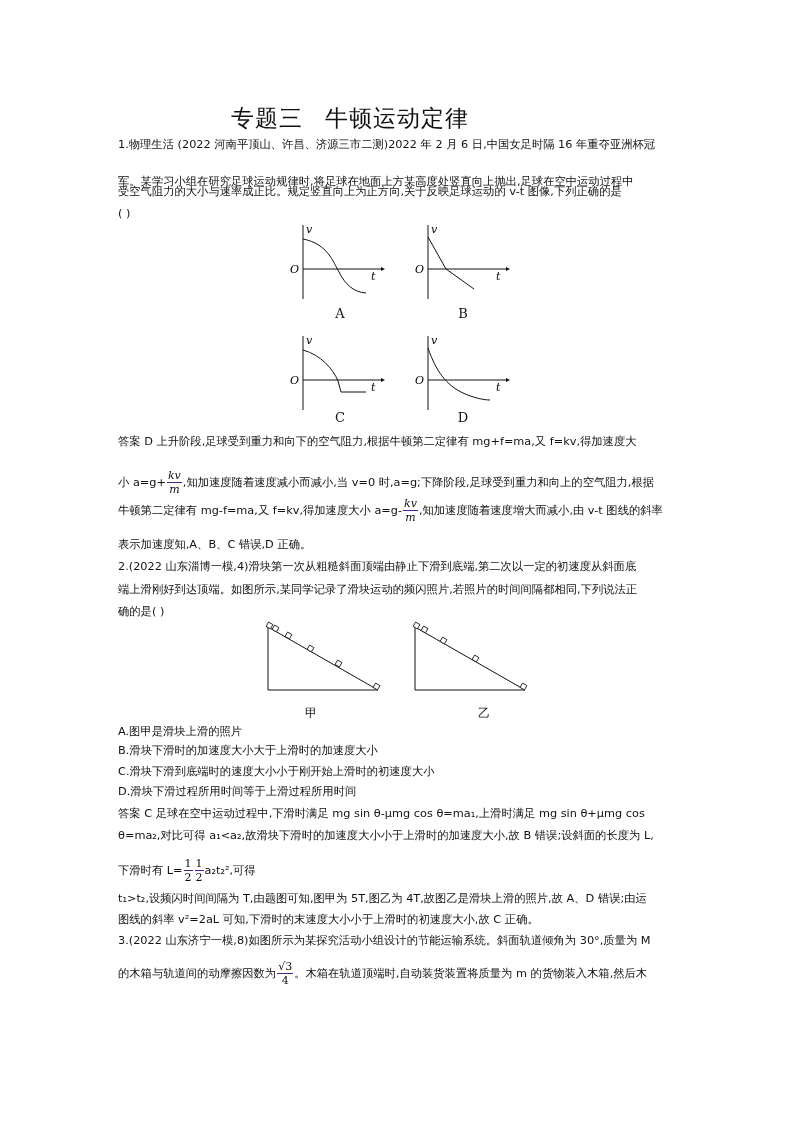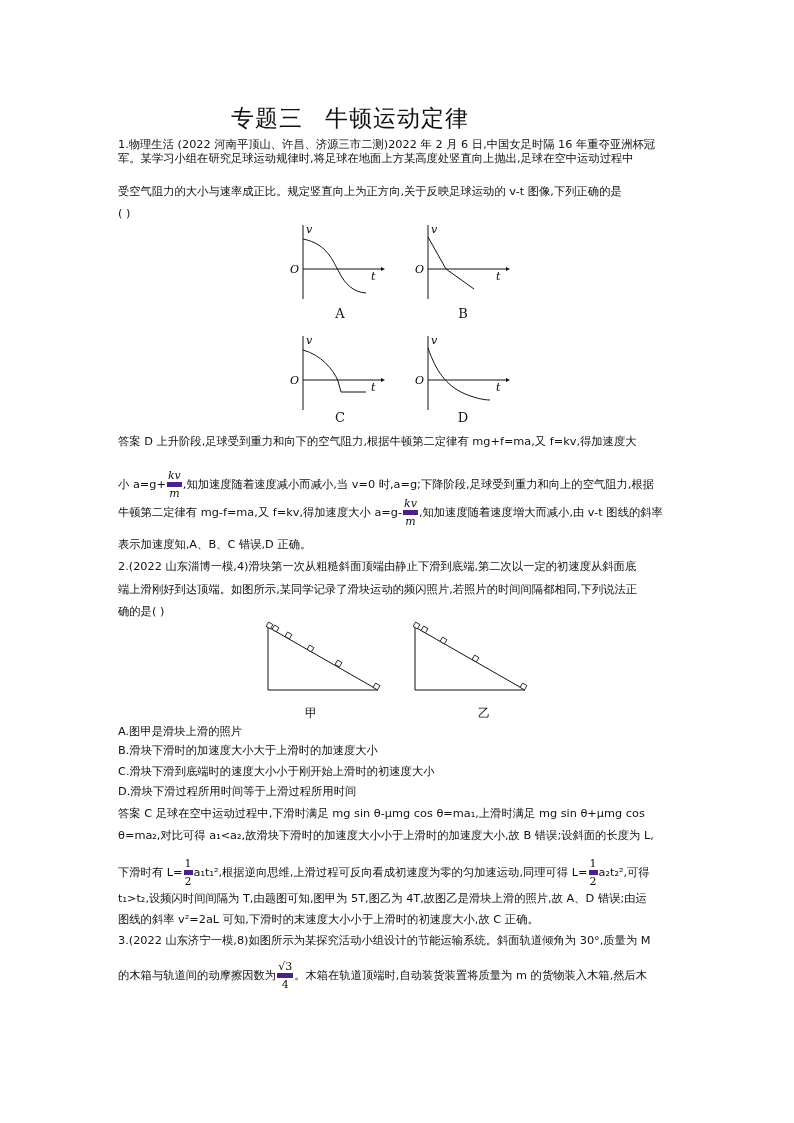--- a/index.html
+++ b/index.html
@@ -12,40 +12,40 @@
     text-align: center; font-size: 23px; letter-spacing: 1px;
     font-family: "DejaVu Sans", sans-serif; font-weight: normal;
   }
   .page-title .gap { display: inline-block; width: 22px; }
   .line { position: absolute; left: 118px; font-size: 11.3px; white-space: nowrap; }
   .frac {
     display: inline-block; vertical-align: middle; text-align: center;
     font-family: "DejaVu Serif", serif; font-style: italic; font-size: 11px; line-height: 13px;
     margin: 0 1px;
   }
-  .frac .num { display: block; border-bottom: 5px solid #4c1d95; padding: 0 1px; }
+  .frac .num { display: block; border-bottom: 1px solid #4c1d95; padding: 0 1px; }
   .frac .den { display: block; }
   .frac.plain { font-style: normal; }
   .graph { position: absolute; }
   .graph-label {
     position: absolute; font-family: "DejaVu Serif", serif; font-size: 13px; width: 30px; text-align: center;
   }
   .axis-label { font-family: "DejaVu Serif", serif; font-style: italic; font-size: 11px; }
   .incline-label { position: absolute; font-size: 12px; }
 </style>
 </head>
 <body>
 
 <div class="page-title">
   <span>专题三</span><span class="gap"></span><span>牛顿运动定律</span>
 </div>
 
 <div>
   <div class="line" style="top:137px;">1.物理生活 (2022 河南平顶山、许昌、济源三市二测)2022 年 2 月 6 日,中国女足时隔 16 年重夺亚洲杯冠</div>
-  <div class="line" style="top:151px;">军。某学习小组在研究足球运动规律时,将足球在地面上方某高度处竖直向上抛出,足球在空中运动过程中</div>
+  <div class="line" style="top:174px;">军。某学习小组在研究足球运动规律时,将足球在地面上方某高度处竖直向上抛出,足球在空中运动过程中</div>
   <div class="line" style="top:184px;">受空气阻力的大小与速率成正比。规定竖直向上为正方向,关于反映足球运动的 v-t 图像,下列正确的是</div>
   <div class="line" style="top:207px;">(     )</div>
 </div>
 
 <div class="graph" style="left:283px; top:222px;">
   <svg width="110" height="80">
     <line x1="20" y1="3" x2="20" y2="77" stroke="#888" stroke-width="2"></line>
     <line x1="20" y1="47" x2="98" y2="47" stroke="#111" stroke-width="1"></line>
     <polygon points="98,45 102,47 98,49" fill="#111"></polygon>
     <path d="M20,17 C45,22 50,40 56,50 C62,62 70,70 83,71" fill="none" stroke="#111" stroke-width="1"></path>
@@ -145,21 +145,21 @@
   <div class="line" style="top:724px;">A.图甲是滑块上滑的照片</div>
   <div class="line" style="top:743px;">B.滑块下滑时的加速度大小大于上滑时的加速度大小</div>
   <div class="line" style="top:764px;">C.滑块下滑到底端时的速度大小小于刚开始上滑时的初速度大小</div>
   <div class="line" style="top:784px;">D.滑块下滑过程所用时间等于上滑过程所用时间</div>
 </div>
 
 <div>
   <div class="line" style="top:806px;">答案   C    足球在空中运动过程中,下滑时满足 mg sin θ-μmg cos θ=ma₁,上滑时满足 mg sin θ+μmg cos</div>
   <div class="line" style="top:828px;">θ=ma₂,对比可得 a₁&lt;a₂,故滑块下滑时的加速度大小小于上滑时的加速度大小,故 B 错误;设斜面的长度为 L,</div>
   <div class="line" style="top:857px;">
-    <span>下滑时有 L=</span><span class="frac plain"><span class="num">1</span><span class="den">2</span></span><span>a₁t₁²,根据逆向思维,上滑过程可反向看成初速度为零的匀加速运动,同理可得 L=</span><span class="frac plain"><span class="num">1</span><span class="den">2</span></span><span>a₂t₂²,可得</span>
+    <span>下滑时有 L=</span><span class="frac plain"><span class="num">1</span><span class="den">2</span></span><span class="frac plain"><span class="num">1</span><span class="den">2</span></span><span>a₂t₂²,可得</span>
   </div>
   <div class="line" style="top:891px;">t₁&gt;t₂,设频闪时间间隔为 T,由题图可知,图甲为 5T,图乙为 4T,故图乙是滑块上滑的照片,故 A、D 错误;由运</div>
   <div class="line" style="top:912px;">图线的斜率 v²=2aL 可知,下滑时的末速度大小小于上滑时的初速度大小,故 C 正确。</div>
 </div>
 
 <div>
   <div class="line" style="top:933px;">3.(2022 山东济宁一模,8)如图所示为某探究活动小组设计的节能运输系统。斜面轨道倾角为 30°,质量为 M</div>
   <div class="line" style="top:960px;">
     <span>的木箱与轨道间的动摩擦因数为</span><span class="frac plain"><span class="num">√3</span><span class="den">4</span></span><span>。木箱在轨道顶端时,自动装货装置将质量为 m 的货物装入木箱,然后木</span>
   </div>

